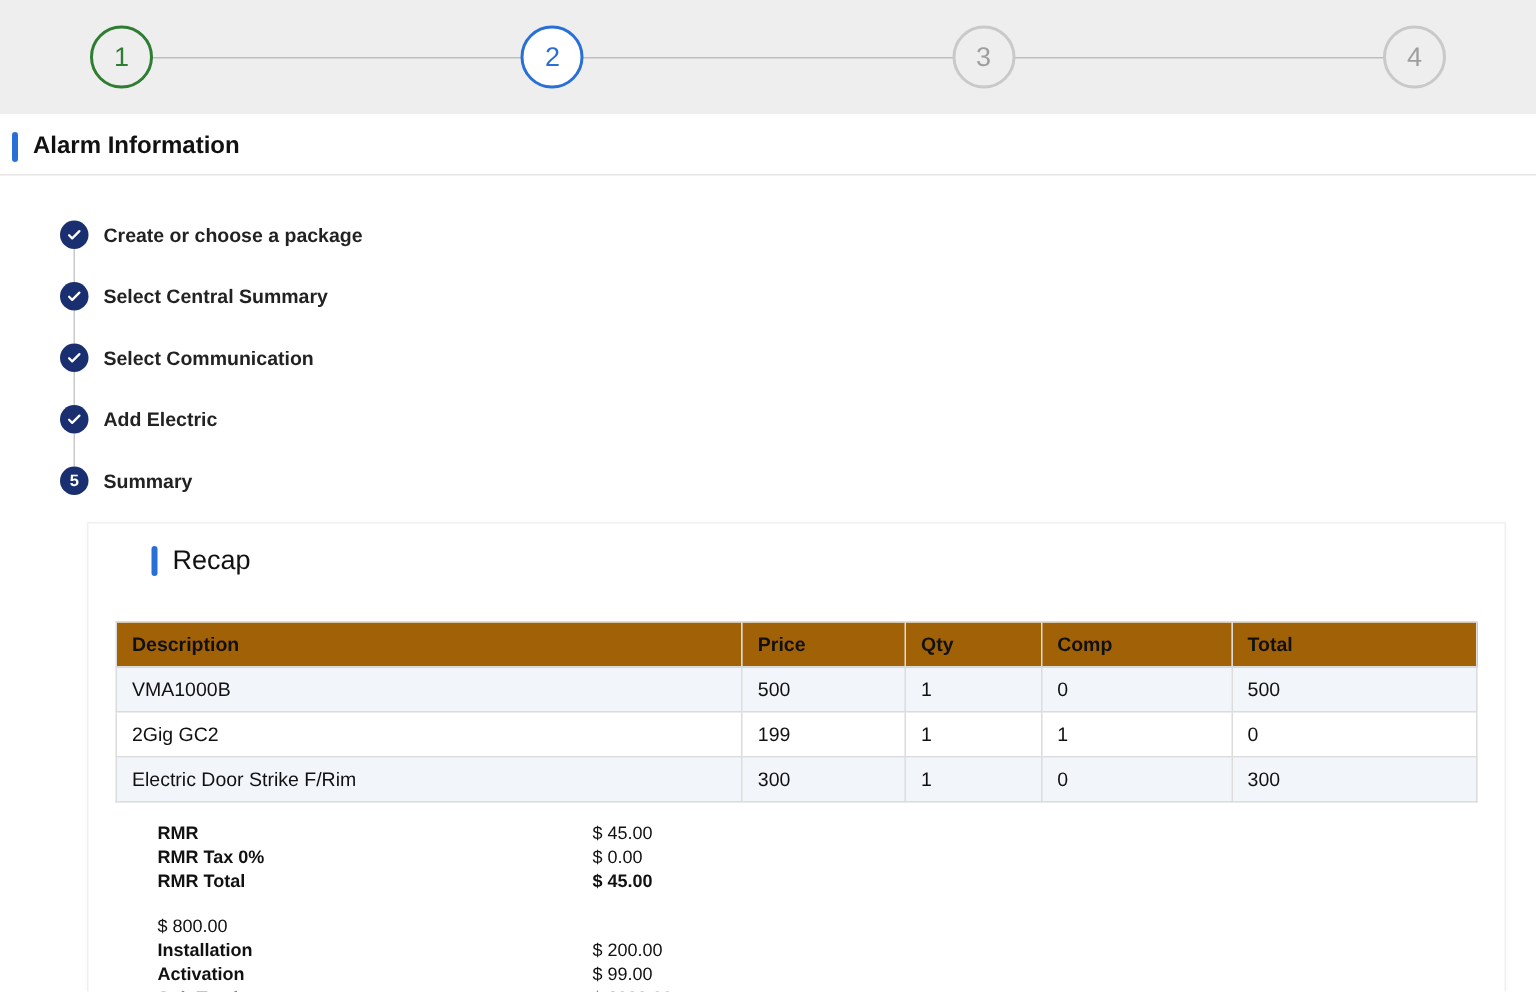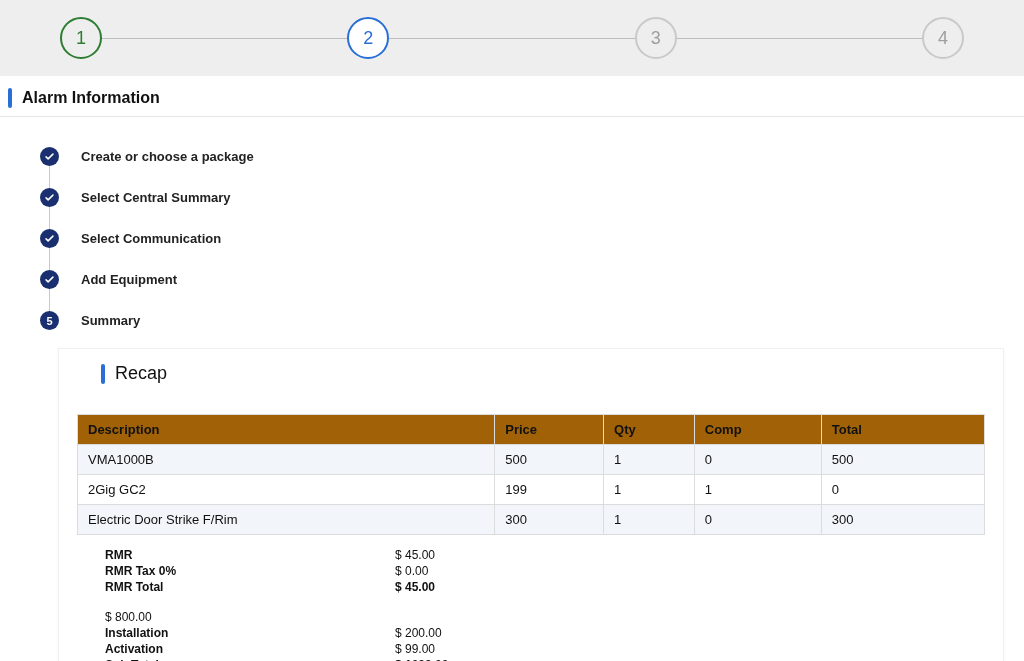--- a/index.html
+++ b/index.html
@@ -88,21 +88,21 @@
     align-items:center;
     justify-content:center;
     flex-shrink:0;
   }
   .wz-badge svg { width:11px; height:11px; display:block; }
   .wz-badge .num { color:#fff; font-size:11px; font-weight:600; }
   .wz-label {
     font-size:13px;
     font-weight:700;
     color:#222;
-    margin-left:22px;
+    margin-left:10px;
   }
 
   
   .recap-card {
     margin: 8px 20px 0 58px;
     background:#fff;
     border:1px solid #f0f0f0;
     box-shadow: 0 1px 3px rgba(0,0,0,0.03);
     padding: 14px 18px 10px 18px;
   }
@@ -217,21 +217,21 @@
     <div class="wz-label">Select Communication</div>
   </div>
   <div class="wz-connector"></div>
 
   <div class="wz-item">
     <div class="wz-badge">
       <svg viewBox="0 0 16 16">
           <path d="M3 8.5l3 3 7-7" stroke="#fff" stroke-width="2.2" fill="none" stroke-linecap="round" stroke-linejoin="round"></path>
         </svg>
     </div>
-    <div class="wz-label">Add Equipment</div>
+    <div class="wz-label">Add Electric</div>
   </div>
   <div class="wz-connector"></div>
 
   <div class="wz-item">
     <div class="wz-badge">
       <span class="num">5</span>
     </div>
     <div class="wz-label">Summary</div>
   </div>
 

